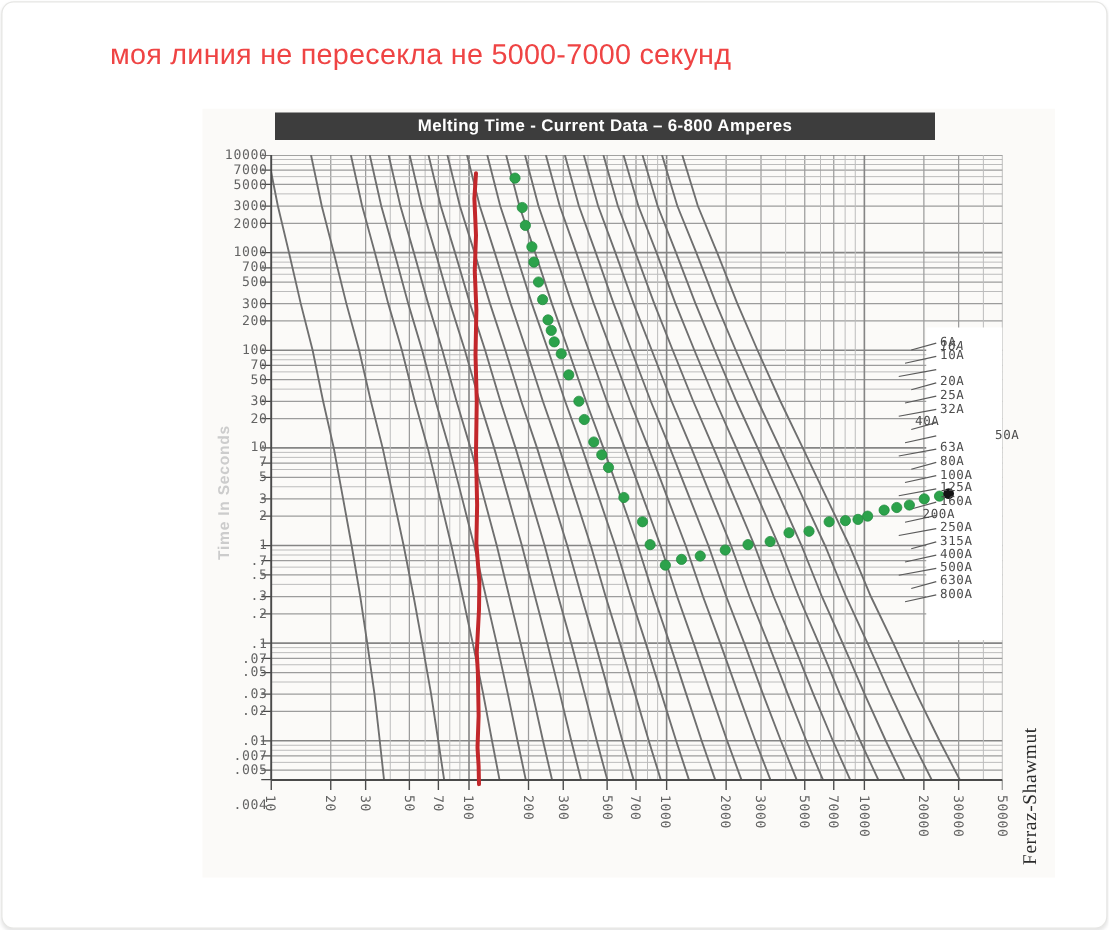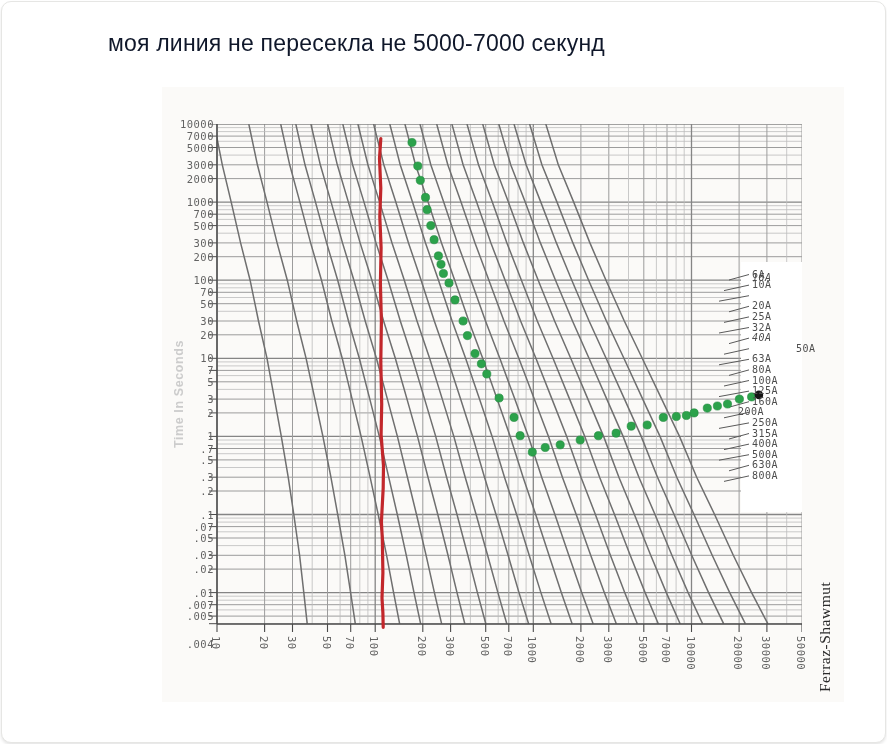--- a/index.html
+++ b/index.html
@@ -21,23 +21,26 @@
          font-weight:bold;font-size:12.5px;letter-spacing:0.6px;transform:rotate(-90deg);}
   .xaxis-title{position:absolute;left:250px;top:560px;width:200px;text-align:center;color:#c8c8c8;
          font-weight:bold;font-size:13px;letter-spacing:0.4px;}
   .watermark{position:absolute;left:814px;top:690px;width:150px;font-family:"Liberation Serif",serif;
          font-size:15.5px;color:#2b2b2b;transform:rotate(-90deg);transform-origin:0 0;letter-spacing:0.5px;}
 </style>
 </head>
 <body>
 
 <div class="card">
-  <div class="annotation" style="color: #0f172a; margin-left: 20px;">моя линия не пересекла не 5000-7000 секунд</div>
+  <div class="annotation" style="color: #ef4444;">моя линия не пересекла не 5000-7000 секунд</div>
 
   <div class="chart">
+    <div class="titlebar" style="background: rgb(61, 61, 61); color: rgb(255, 255, 255);">
+      <span>Melting Time - Current Data – 6-800 Amperes</span>
+    </div>
 
     <svg id="plot-svg" class="plot" width="595" height="512">
         <line x1="10" y1="499.7" x2="595" y2="499.7" stroke="#bcbcbc" stroke-width="0.8"></line>
         <line x1="10" y1="492.1" x2="595" y2="492.1" stroke="#9c9c9c" stroke-width="1"></line>
         <line x1="10" y1="485.9" x2="595" y2="485.9" stroke="#bcbcbc" stroke-width="0.8"></line>
         <line x1="10" y1="480.7" x2="595" y2="480.7" stroke="#9c9c9c" stroke-width="1"></line>
         <line x1="10" y1="476.2" x2="595" y2="476.2" stroke="#bcbcbc" stroke-width="0.8"></line>
         <line x1="10" y1="472.2" x2="595" y2="472.2" stroke="#bcbcbc" stroke-width="0.8"></line>
         <line x1="10" y1="468.6" x2="595" y2="468.6" stroke="#858585" stroke-width="1.3"></line>
         <line x1="10" y1="445.1" x2="595" y2="445.1" stroke="#9c9c9c" stroke-width="1"></line>
@@ -325,21 +328,21 @@
         <span class="xtick" style="left: 609.9px; top: 549px;">30000</span>
         <span class="xtick" style="left: 645px; top: 549px;">50000</span>
       </div>
     <div id="legend">
         <span class="legend-label" style="left: 590px; top: 181.5px;">6A</span>
         <span class="legend-label" style="left: 590px; top: 192.1px;">10A</span>
         <span class="legend-label" style="left: 590px; top: 185px; font-style: italic;">16A</span>
         <span class="legend-label" style="left: 590px; top: 213.3px;">20A</span>
         <span class="legend-label" style="left: 590px; top: 223.9px; text-align: right;">25A</span>
         <span class="legend-label" style="left: 590px; top: 234.5px;">32A</span>
-        <span class="legend-label" style="left: 590px; top: 245.1px; font-style: italic;">40A</span>
+        <span class="legend-label" style="left: 570px; top: 245.1px;">40A</span>
         <span class="legend-label" style="left: 590px; top: 255.7px; margin-left: 44px;">50A</span>
         <span class="legend-label" style="left: 590px; top: 266.3px;">63A</span>
         <span class="legend-label" style="left: 590px; top: 276.9px;">80A</span>
         <span class="legend-label" style="left: 590px; top: 287.5px;">100A</span>
         <span class="legend-label" style="left: 590px; top: 298.1px;">125A</span>
         <span class="legend-label" style="left: 590px; top: 308.7px; text-align: center;">160A</span>
         <span class="legend-label" style="left: 576px; top: 319.3px;">200A</span>
         <span class="legend-label" style="left: 590px; top: 329.9px;">250A</span>
         <span class="legend-label" style="left: 590px; top: 340.5px;">315A</span>
         <span class="legend-label" style="left: 590px; top: 351.1px;">400A</span>

